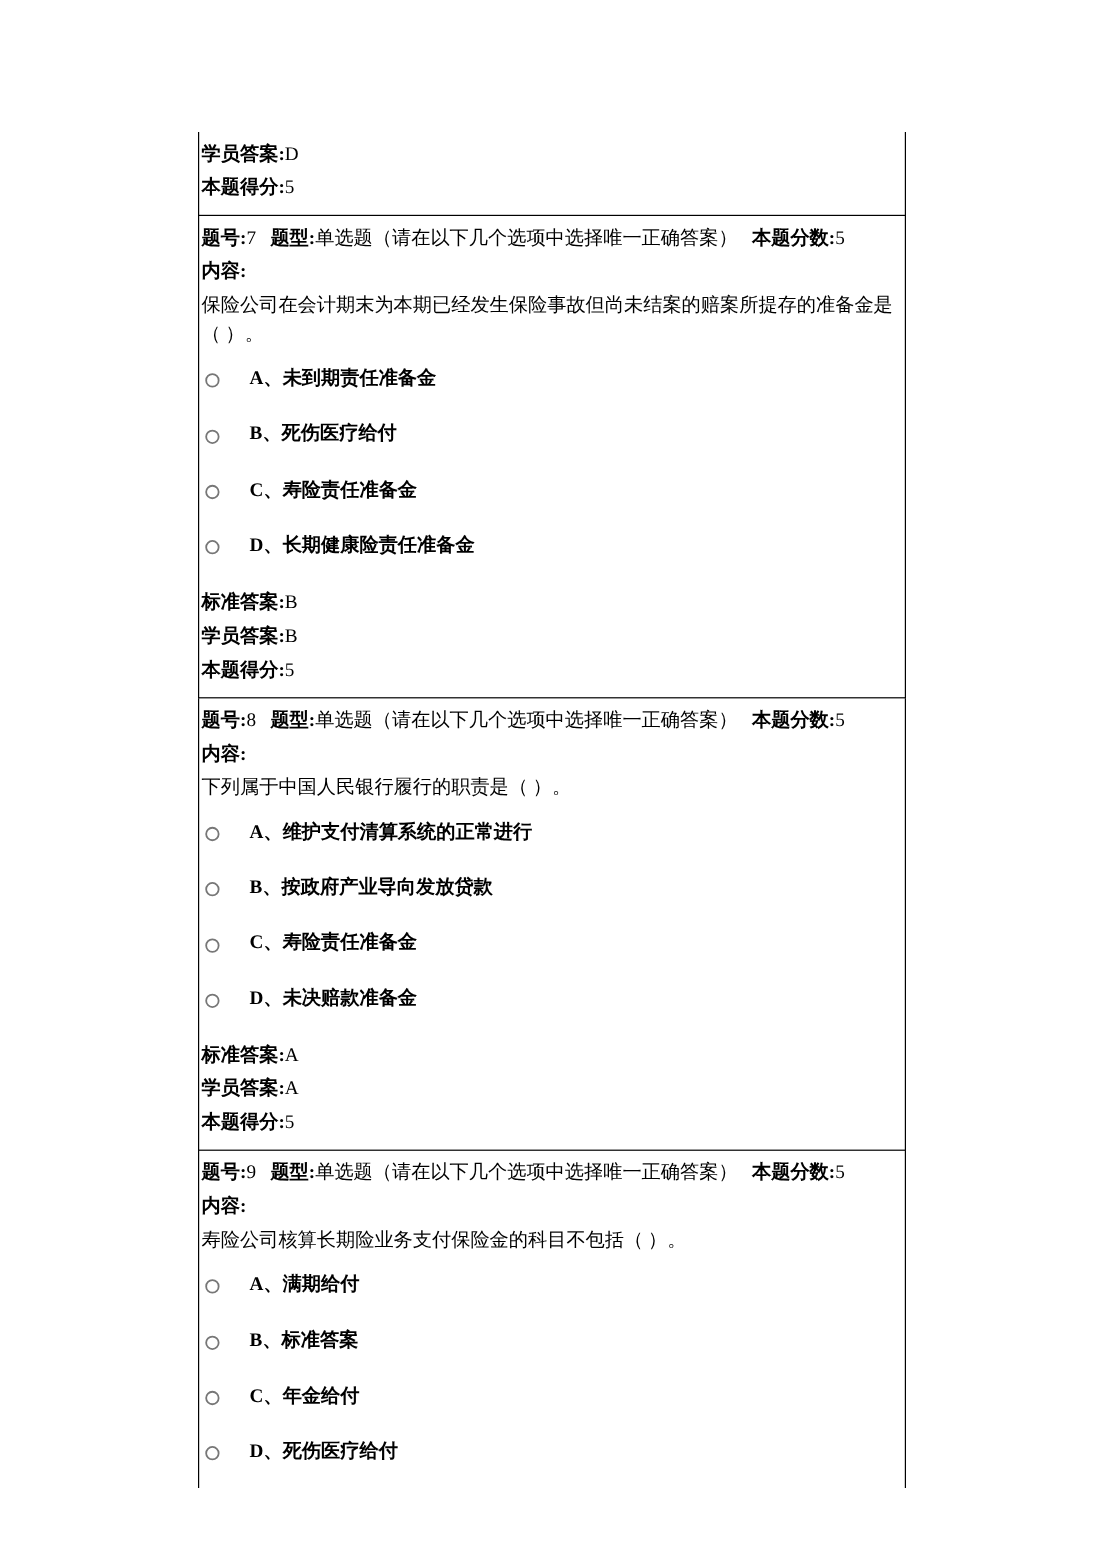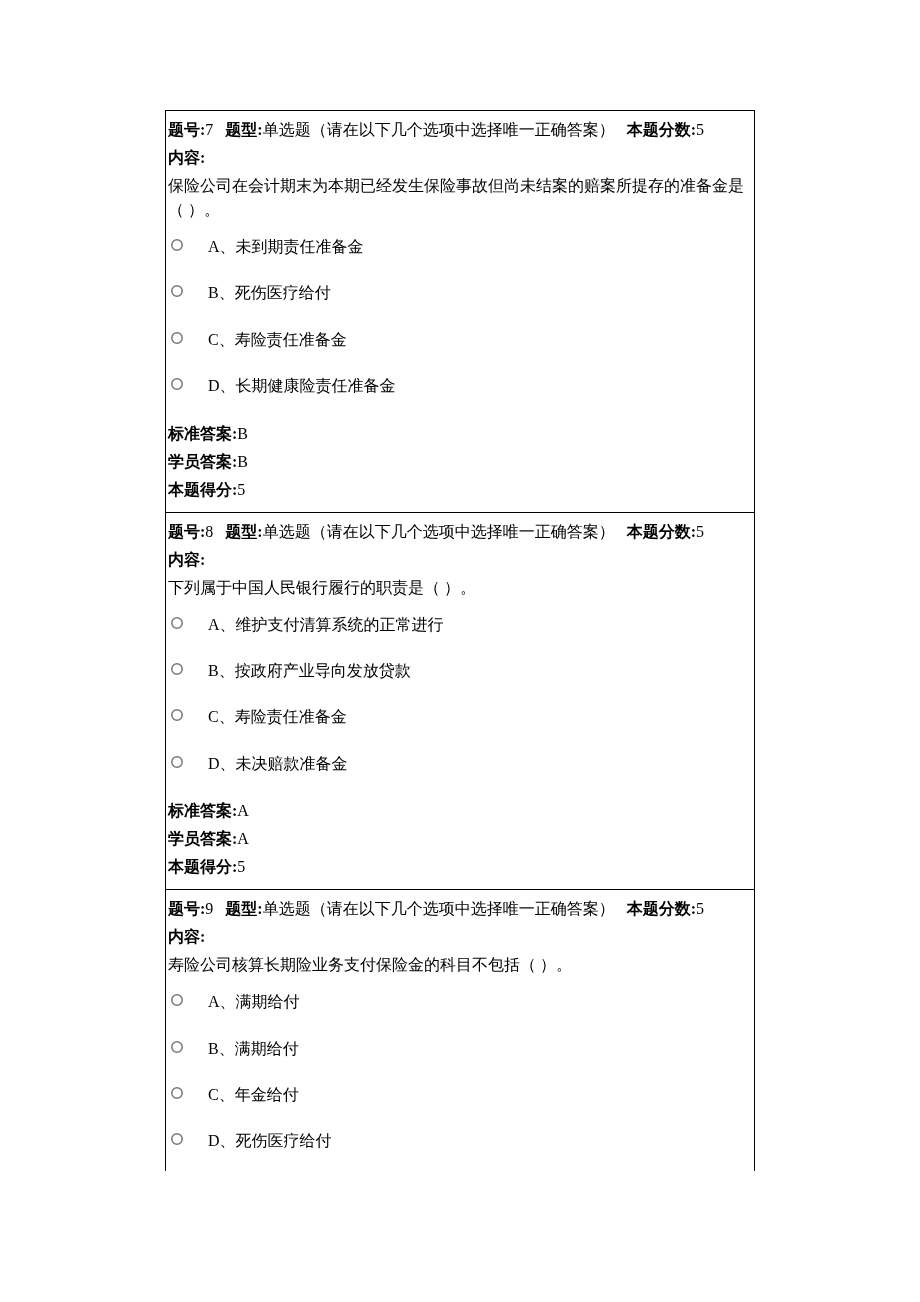--- a/index.html
+++ b/index.html
@@ -25,22 +25,23 @@
     vertical-align: top;
   }
   .bold { font-weight: bold; }
   .line { margin: 4px 0; line-height: 1.5; }
   .options {
     margin-top: 14px;
     margin-bottom: 14px;
   }
   .option-row {
     display: flex;
-    align-items: flex-start;
+    align-items: center;
     margin-bottom: 24px;
+    font-weight: bold;
   }
   .radio-icon {
     width: 14px;
     height: 14px;
     flex: 0 0 14px;
     margin-top: 2px;
     margin-left: 2px;
     position: relative;
   }
   .radio-icon svg {
@@ -54,20 +55,30 @@
   .no-top-border {
     border-top: none !important;
   }
 </style>
 </head>
 <body>
 
 <table class="main-table">
 
   <tbody>
+      <tr>
+    <td class="no-top-border">
+      <div class="line">
+        <span class="bold">学员答案:</span><span>D</span>
+      </div>
+      <div class="line">
+        <span class="bold">本题得分:</span><span>5</span>
+      </div>
+    </td>
+  </tr>
 
   <tr>
     <td>
       <div class="line">
         <span class="bold">题号:</span><span>7</span>
         <span>&nbsp;</span>
         <span class="bold">题型:</span><span>单选题（请在以下几个选项中选择唯一正确答案）</span>
         <span>&nbsp;</span>
         <span class="bold">本题分数:</span><span>5</span>
       </div>
@@ -195,21 +206,21 @@
                 </svg>
           </span>
           <span class="option-text">A、满期给付</span>
         </div>
         <div class="option-row">
           <span class="radio-icon">
             <svg viewBox="0 0 14 14" width="14" height="14">
                   <circle cx="7" cy="7" r="5.2" fill="none" stroke="#777" stroke-width="1.5"></circle>
                 </svg>
           </span>
-          <span class="option-text">B、满期给付</span>
+          <span class="option-text">B、标准答案</span>
         </div>
         <div class="option-row">
           <span class="radio-icon">
             <svg viewBox="0 0 14 14" width="14" height="14">
                   <circle cx="7" cy="7" r="5.2" fill="none" stroke="#777" stroke-width="1.5"></circle>
                 </svg>
           </span>
           <span class="option-text">C、年金给付</span>
         </div>
         <div class="option-row" style="margin-bottom:12px;">

